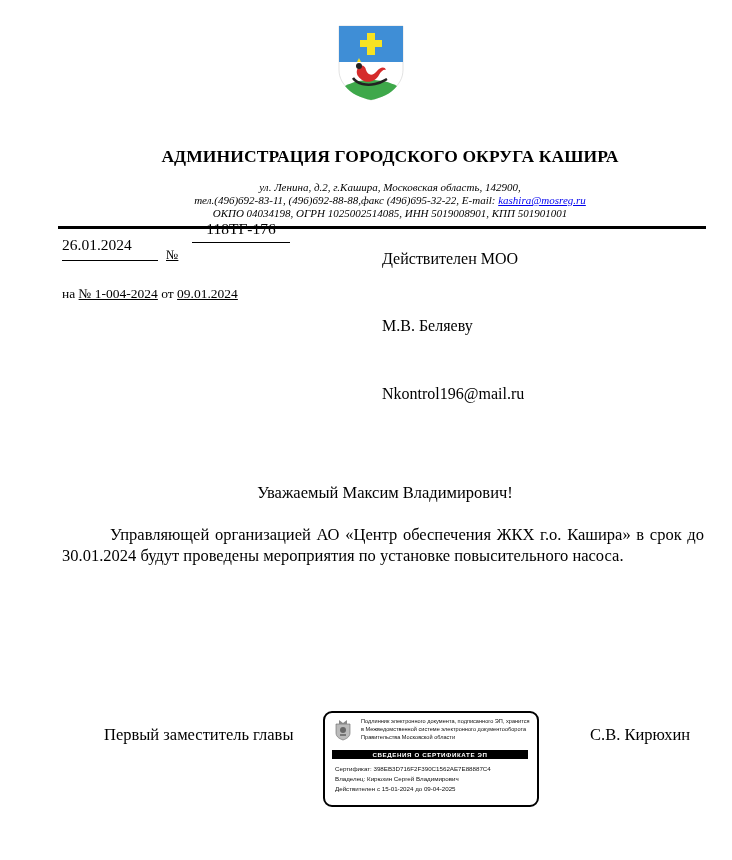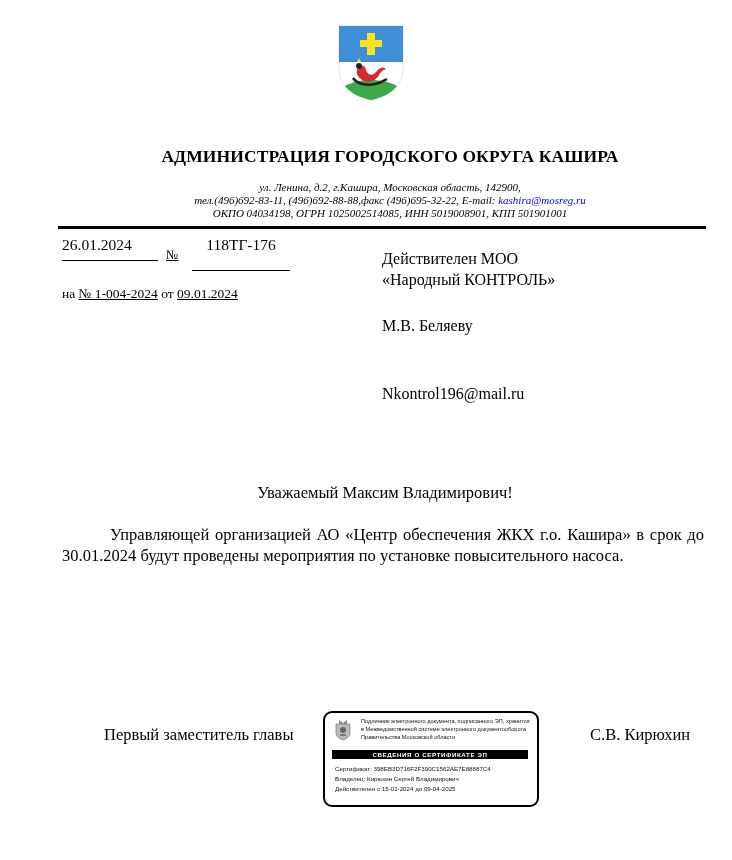--- a/index.html
+++ b/index.html
@@ -9,28 +9,28 @@
 
   
   #coat { left: 335px; top: 24px; width: 72px; height: 78px; }
 
   #org-title { left: 0; width: 780px; top: 146px; text-align: center;
                font-weight: bold; font-size: 17.5px; letter-spacing: 0.1px; }
   .contact { left: 0; width: 780px; text-align: center; font-style: italic; font-size: 11px; }
   #contact-1 { top: 181px; }
   #contact-2 { top: 194px; }
   #contact-3 { top: 207px; }
-  .link { color: #0000ee; }
+  .link { color: #0000ee; text-decoration: underline; }
 
   #header-rule { left: 58px; top: 226px; width: 648px; height: 3px; background: #000; }
   #doc-date { left: 62px; top: 236px; width: 96px; border-bottom: 1px solid #000;
               padding-bottom: 6px; font-size: 15.5px; }
   #num-sign { left: 166px; top: 247px; font-size: 13px; text-decoration: underline; }
-  #doc-number { left: 192px; top: 236px; width: 98px; border-bottom: 1px solid #000;
-                padding-bottom: 16px; text-align: center; font-size: 15.5px; }
+  #doc-number { left: 192px; top: 220px; width: 98px; border-bottom: 1px solid #000;
+                padding-bottom: 4px; text-align: center; font-size: 15.5px; }
   #ref-line { left: 62px; top: 286px; font-size: 13.5px; }
   #ref-line .u { text-decoration: underline; }
 
   #addressee { left: 382px; top: 248px; font-size: 16px; line-height: 21px; }
   #addressee-name { left: 382px; top: 317px; font-size: 16px; }
   #addressee-email { left: 382px; top: 357px; font-size: 16px; margin-top: 28px; }
 
   #salutation { left: 0; width: 770px; top: 483px; text-align: center; font-size: 16.5px; }
 
   #body { left: 62px; top: 524px; width: 642px; font-size: 16.5px; line-height: 21px;
@@ -78,21 +78,20 @@
 <div id="doc-number" class="abs">118ТГ-176</div>
 <div id="ref-line" class="abs">
   <span>на</span>
   <span class="u">№ 1-004-2024</span>
   <span>от</span>
   <span class="u">09.01.2024</span>
 </div>
 
 <div id="addressee" class="abs">
   <div>Действителен МОО</div>
-  <div>«Народный КОНТРОЛЬ»</div>
 </div>
 <div id="addressee-name" class="abs">М.В. Беляеву</div>
 <div id="addressee-email" class="abs">Nkontrol196@mail.ru</div>
 
 <div id="salutation" class="abs">Уважаемый Максим Владимирович!</div>
 
 <div id="body" class="abs">
   <p>Управляющей организацией АО «Центр обеспечения ЖКХ г.о. Кашира» в срок до 30.01.2024 будут проведены мероприятия по установке повысительного насоса.</p>
 </div>
 

